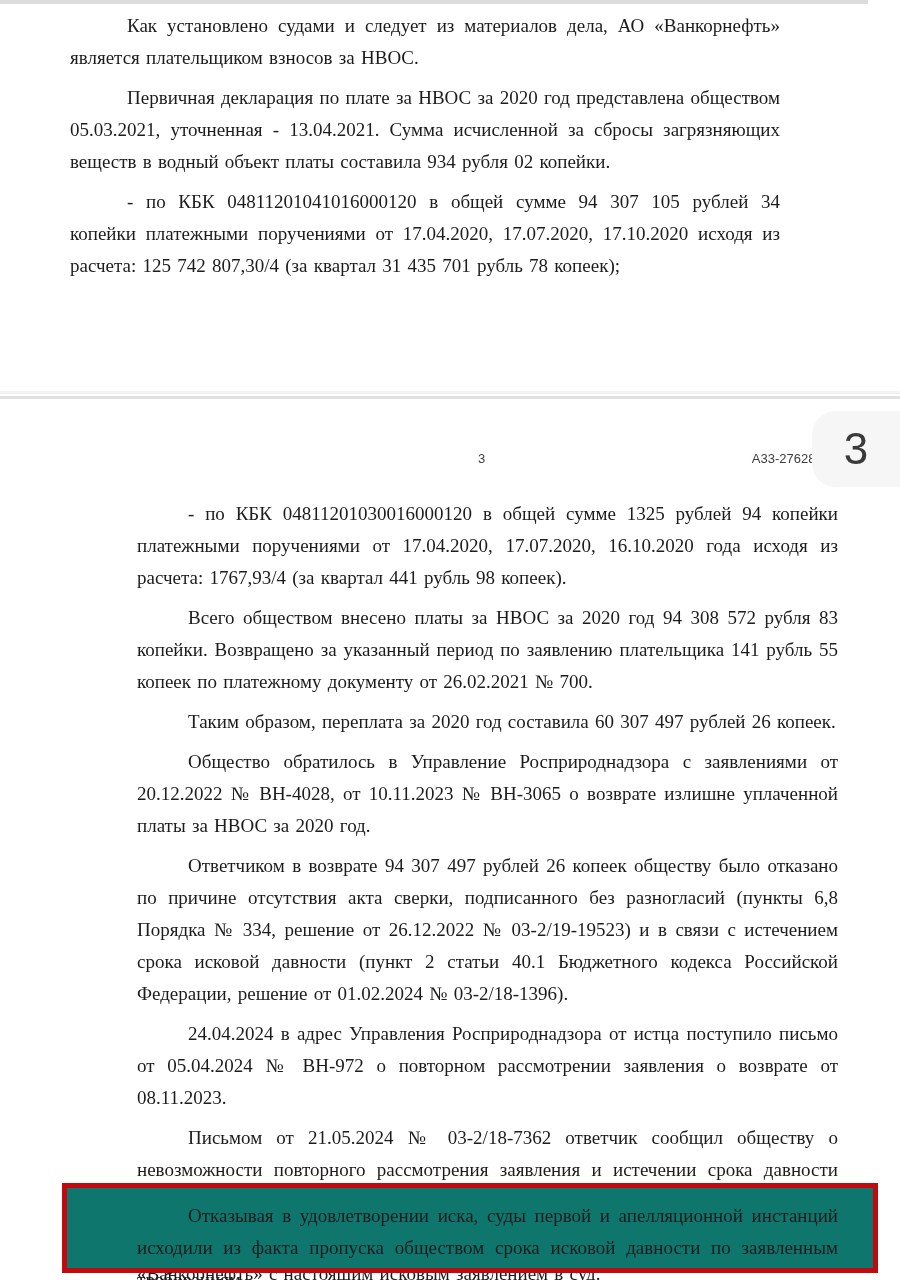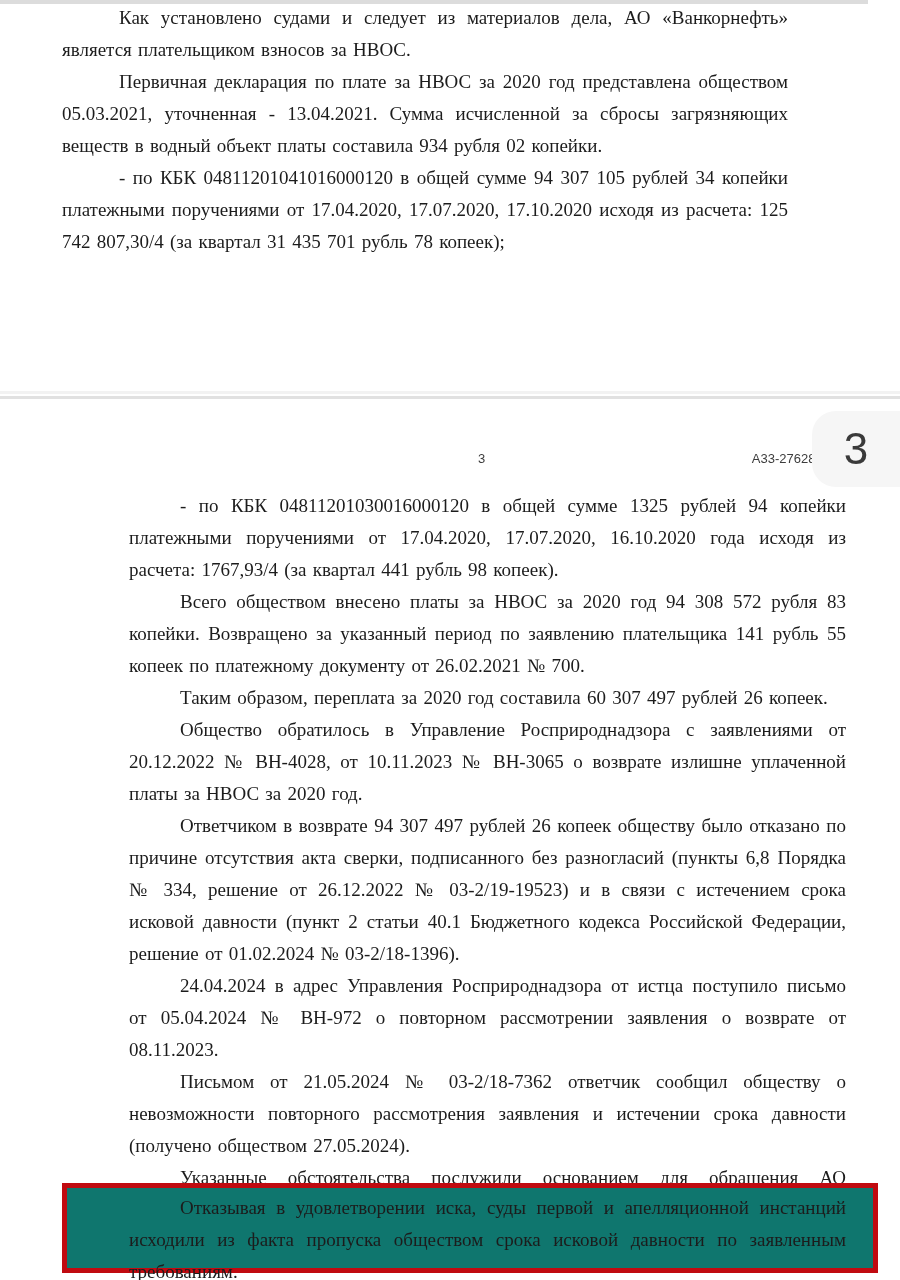--- a/index.html
+++ b/index.html
@@ -21,21 +21,21 @@
     position: absolute; top: 391px; left: 0;
     width: 900px; height: 3px; background: #f2f2f2;
   }
   .page-separator-dark {
     position: absolute; top: 396px; left: 0;
     width: 900px; height: 3px; background: #e1e1e1;
   }
 
   
   .doc-text { color: #1c1c1c; font-size: 19px; line-height: 32px; text-align: justify; word-spacing: 1.5px; }
-  .doc-text p { margin: 0; }
+  .doc-text p { margin: 8px; }
 
   .page-prev {
     position: absolute; top: 2px; left: 62px; width: 726px;
   }
   .page-prev p { text-indent: 57px; }
 
   .page-curr {
     position: absolute; top: 490px; left: 129px; width: 717px;
   }
   .page-curr p { text-indent: 51px; }

